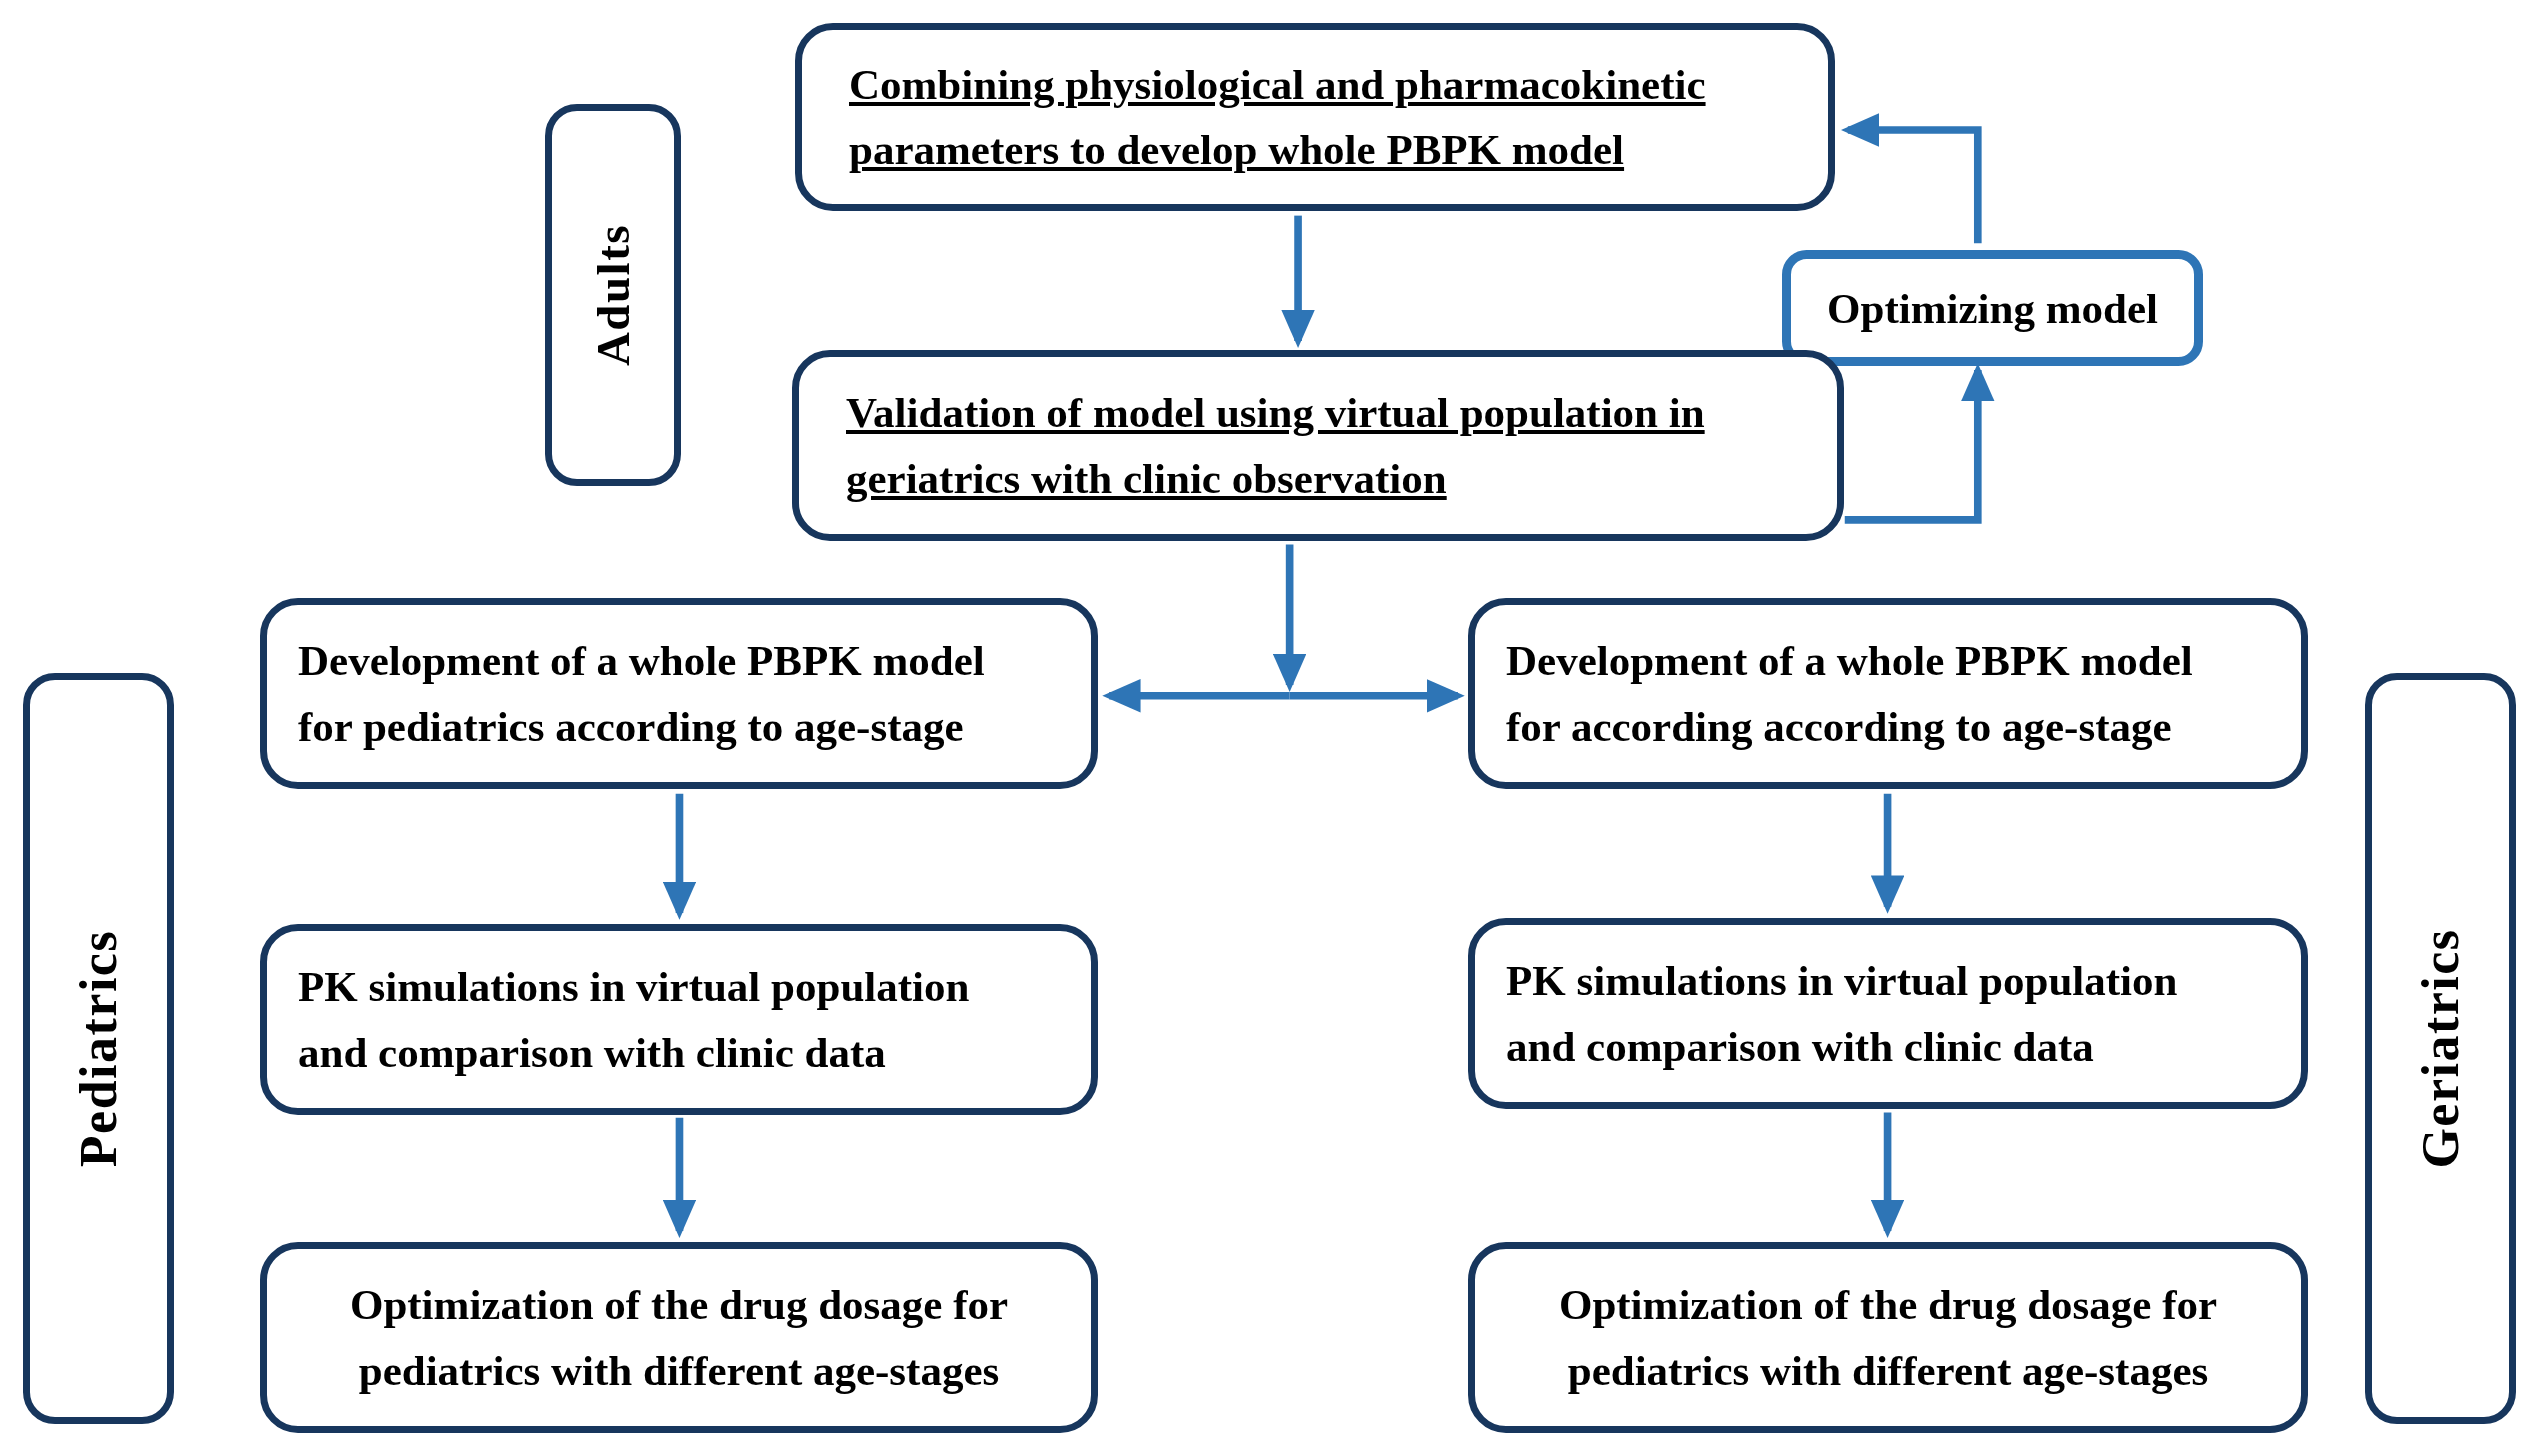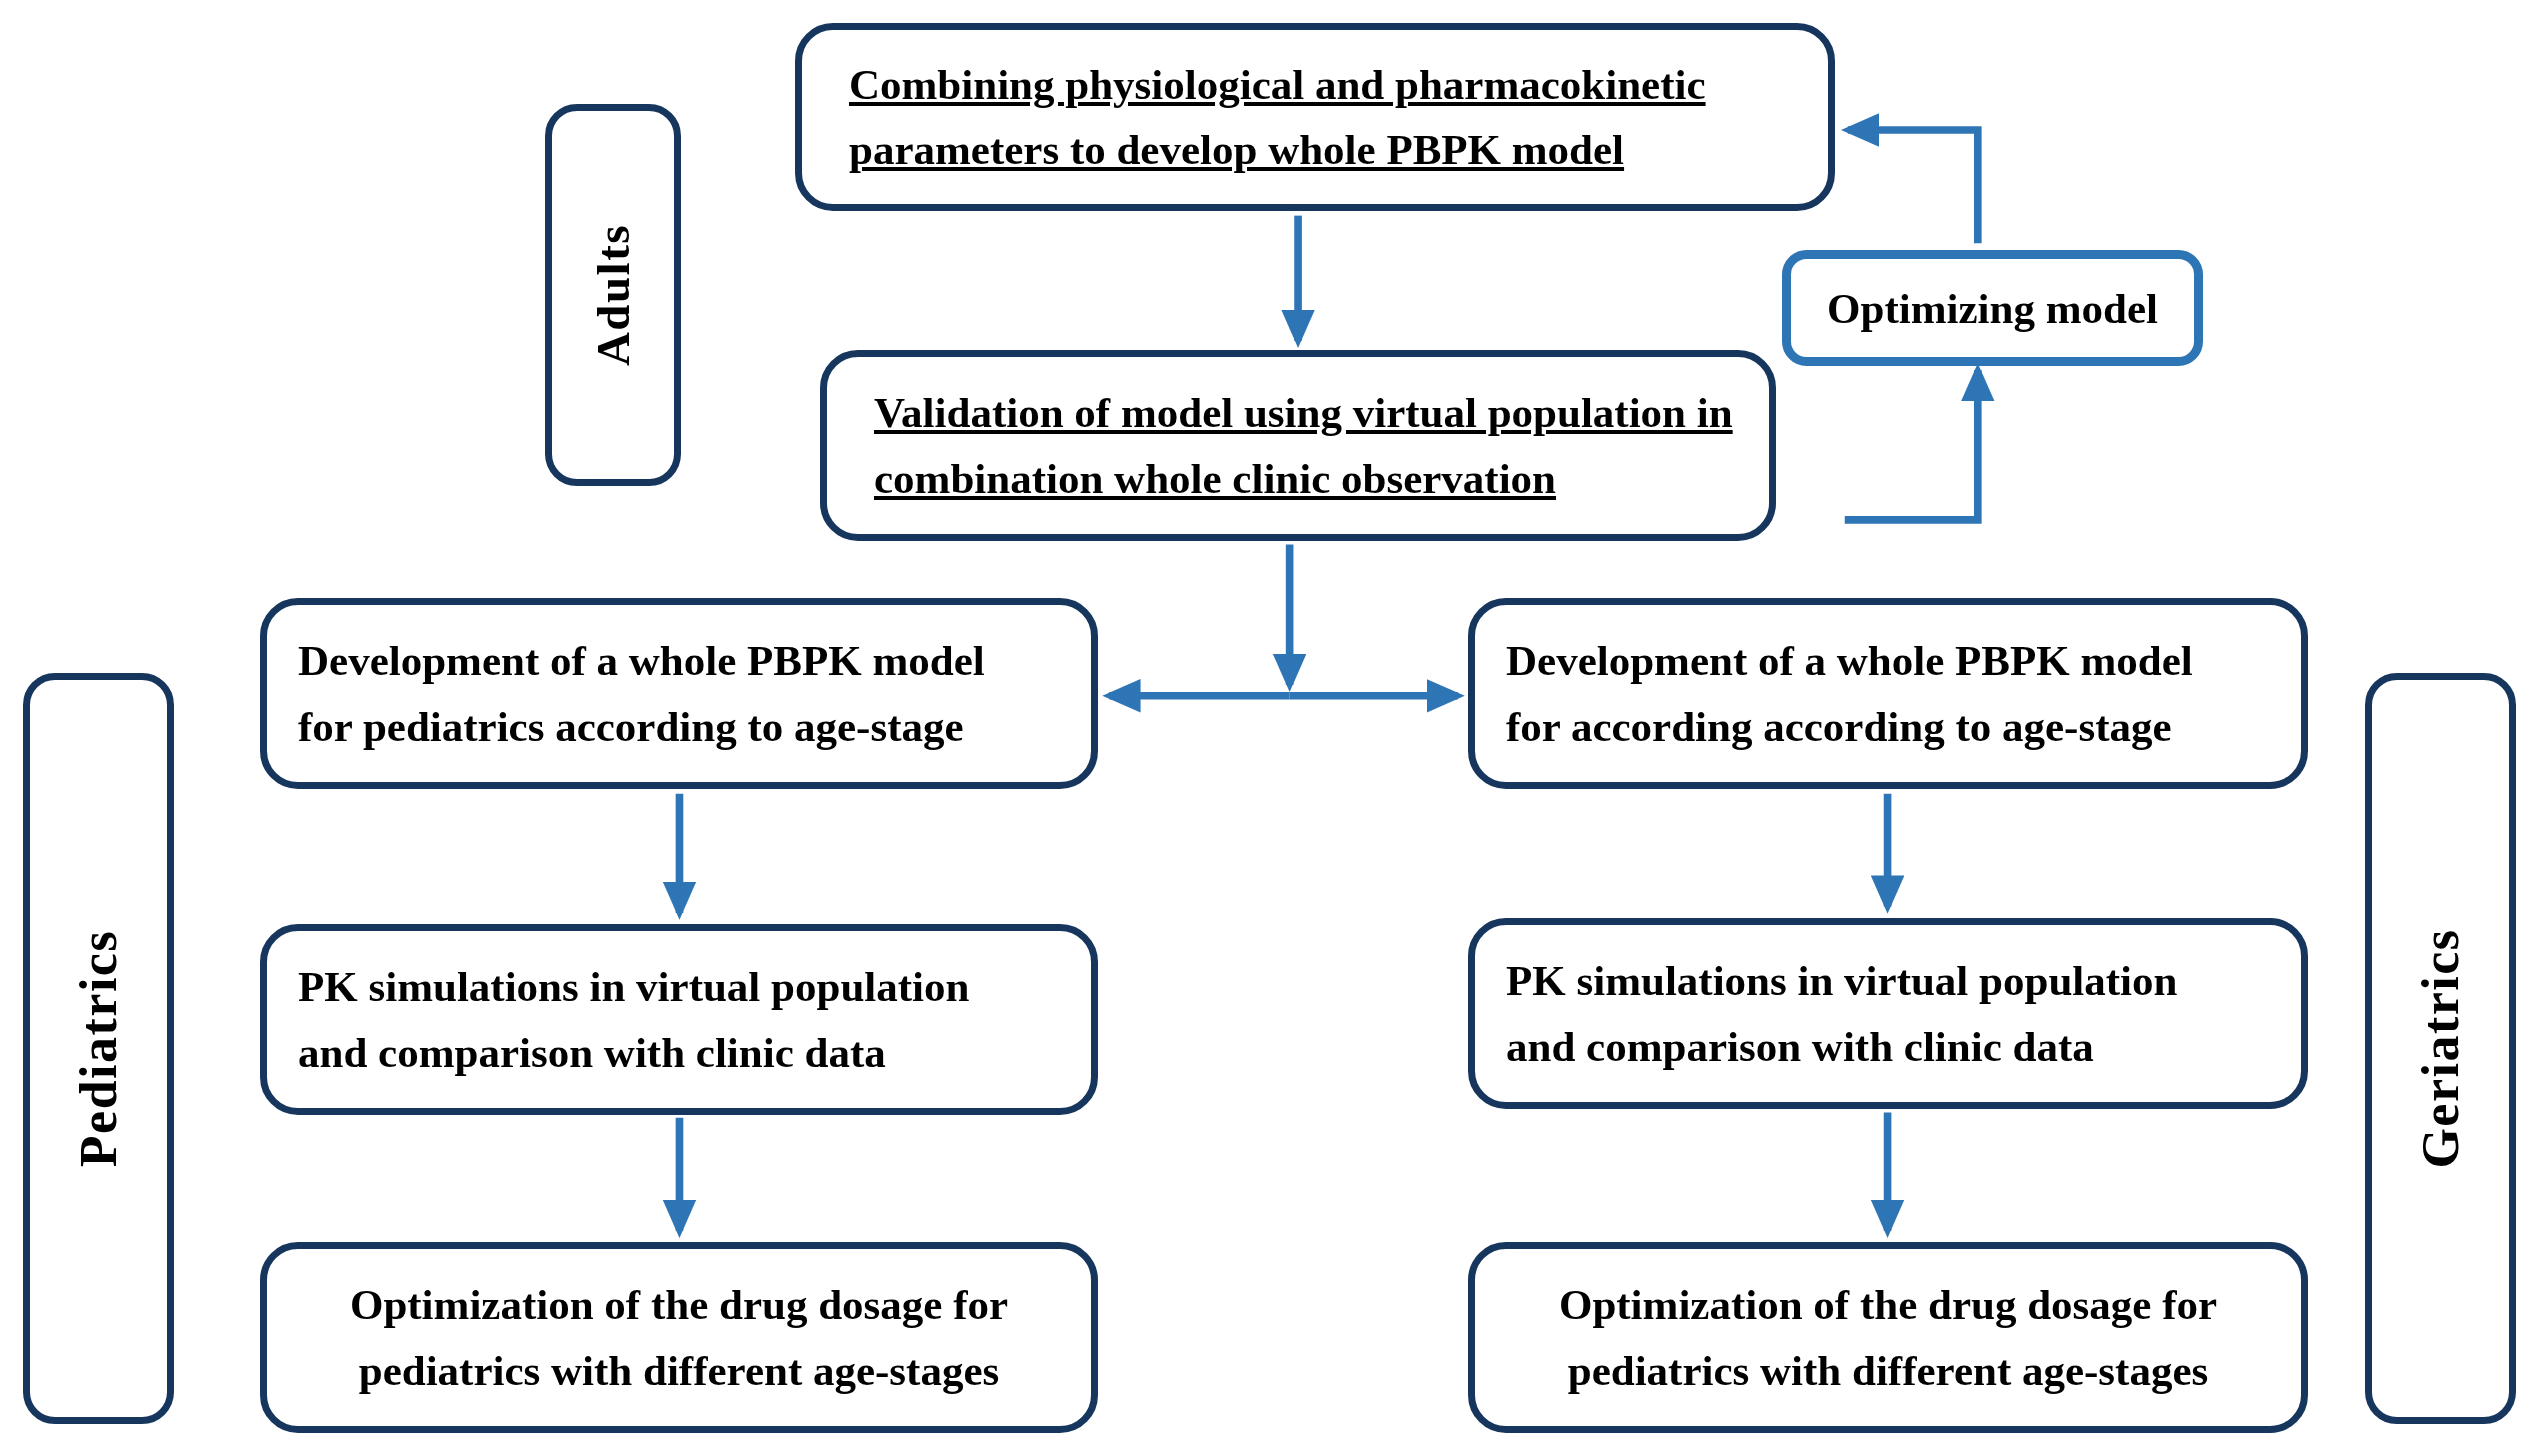--- a/index.html
+++ b/index.html
@@ -66,21 +66,21 @@
     display: flex;
     align-items: center;
     justify-content: center;
     font-size: 43px;
     white-space: nowrap;
     z-index: 2;
   }
 
   
   #box-combining        { left: 795px; top:   23px; width: 1040px; height: 188px; }
-  #box-validation       { left: 792px; top:  350px; width: 956px; height: 191px; margin-left: 28px; }
+  #box-validation       { left: 792px; top:  350px; width: 1052px; height: 191px; }
   #box-dev-ped          { left:  260px; top:  598px; width: 838px; height: 191px; }
   #box-dev-ger          { left: 1468px; top:  598px; width: 840px; height: 191px; }
   #box-pk-ped           { left:  260px; top: 924px; width: 838px; height: 191px; }
   #box-pk-ger           { left: 1468px; top: 918px; width: 840px; height: 191px; }
   #box-dosage-ped       { left:  260px; top: 1242px; width: 838px; height: 191px; }
   #box-dosage-ger       { left: 1468px; top: 1242px; width: 840px; height: 191px; }
   #box-optimizing       { left: 1782px; top:  250px; width:  421px; height: 116px; }
   #box-adults           { left:  545px; top:  104px; width:  136px; height: 382px; font-size: 47px; }
   #box-pediatrics       { left:   23px; top:  673px; width:  151px; height: 751px; }
   #box-geriatrics       { left: 2365px; top:  673px; width:  151px; height: 751px; }
@@ -112,21 +112,21 @@
   <span class="line">Combining physiological and pharmacokinetic</span>
   <span class="line">parameters to develop whole PBPK model</span>
 </div>
 
 <div class="optimizing" id="box-optimizing">
   <span>Optimizing model</span>
 </div>
 
 <div class="flowbox pad-lg" id="box-validation">
   <span class="line">Validation of model using virtual population in</span>
-  <span class="line">combination whole clinic observation</span>
+  <span class="line">geriatrics with clinic observation</span>
 </div>
 
 <div class="flowbox pad-md" id="box-dev-ped">
   <span class="line">Development of a whole PBPK model</span>
   <span class="line">for pediatrics according to age-stage</span>
 </div>
 
 <div class="flowbox pad-md" id="box-dev-ger">
   <span class="line">Development of a whole PBPK model</span>
   <span class="line">for according according to age-stage</span>

